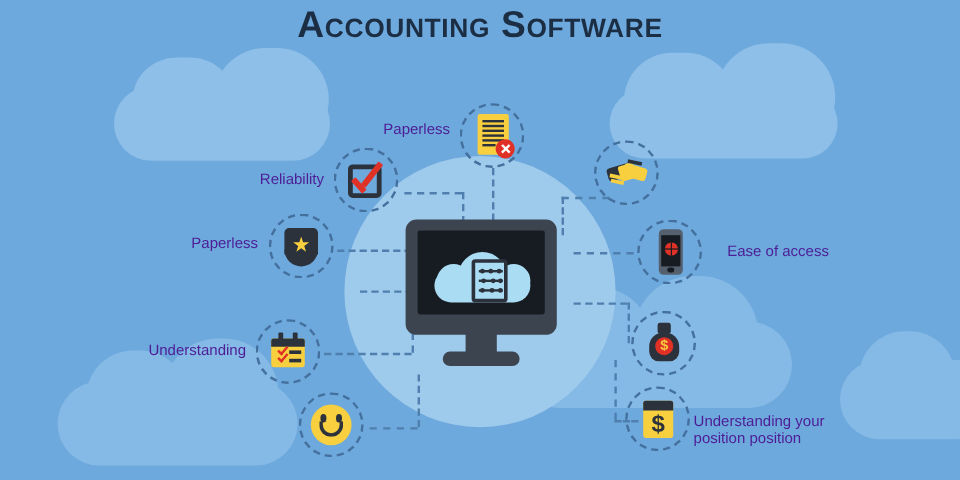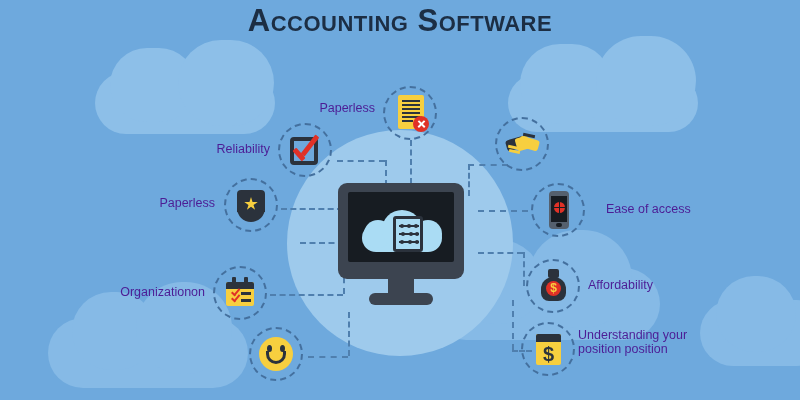--- a/index.html
+++ b/index.html
@@ -210,21 +210,21 @@
       <div class="sq" style="left:31px;top:11px;width:4px;height:8px;background:#2b323c;border-radius:1px;"></div>
       <div class="sq" style="left:18px;top:27px;width:5px;height:2px;background:#e03127;transform:rotate(45deg);"></div>
       <div class="sq" style="left:20px;top:25px;width:8px;height:2px;background:#e03127;transform:rotate(-50deg);"></div>
       <div class="sq" style="left:18px;top:33px;width:5px;height:2px;background:#e03127;transform:rotate(45deg);"></div>
       <div class="sq" style="left:20px;top:31px;width:8px;height:2px;background:#e03127;transform:rotate(-50deg);"></div>
       <div class="sq" style="left:28px;top:26px;width:10px;height:2.5px;background:#2b323c;"></div>
       <div class="sq" style="left:28px;top:33px;width:10px;height:2.5px;background:#2b323c;"></div>
     </div>
   </div>
   <div class="lbl left" style="left:75px;top:285px;width:130px;">
-    <span>Organizationon</span>
+    <span>Understanding</span>
   </div>
 
   <div class="node" style="left:249px;top:327px;">
     <div class="ring"></div>
     <div class="ico">
       <div class="cir" style="left:10px;top:10px;width:34px;height:34px;background:#f7cf3f;"></div>
       <div class="cir" style="left:18px;top:18px;width:5px;height:7px;background:#2b323c;"></div>
       <div class="cir" style="left:31px;top:18px;width:5px;height:7px;background:#2b323c;"></div>
       <div class="sq" style="left:17px;top:24px;width:20px;height:13px;border-bottom:3px solid #2b323c;border-left:3px solid #2b323c;border-right:3px solid #2b323c;border-radius:0 0 12px 12px;box-sizing:border-box;"></div>
     </div>
@@ -259,30 +259,27 @@
 
   <div class="node" style="left:526px;top:259px;">
     <div class="ring"></div>
     <div class="ico">
       <div class="sq" style="left:15px;top:18px;width:25px;height:24px;background:#2b323c;border-radius:12px 12px 8px 8px;"></div>
       <div class="sq" style="left:22px;top:10px;width:11px;height:9px;background:#2b323c;border-radius:2px;"></div>
       <div class="cir" style="left:20px;top:22px;width:15px;height:15px;background:#e03127;"></div>
       <div class="sq" style="left:20px;top:22px;width:15px;height:15px;color:#f7cf3f;font-size:12px;font-weight:bold;text-align:center;line-height:15px;">$</div>
     </div>
   </div>
-  <div class="lbl right" style="left:588px;top:278px;width:160px;">
-    <span>Affordability</span>
-  </div>
 
   <div class="node" style="left:521px;top:322px;">
     <div class="ring"></div>
     <div class="ico">
       <div class="sq" style="left:15px;top:12px;width:25px;height:31px;background:#f7cf3f;border-radius:2px;"></div>
       <div class="sq" style="left:15px;top:12px;width:25px;height:8px;background:#2b323c;border-radius:2px 2px 0 0;"></div>
       <div class="sq" style="left:15px;top:21px;width:25px;height:22px;color:#2b323c;font-size:20px;font-weight:bold;text-align:center;line-height:22px;">$</div>
     </div>
   </div>
-  <div class="lbl right" style="left:578px;top:328px;width:200px;">
+  <div class="lbl right" style="left:578px;top:344px;width:200px;">
     <span>Understanding your</span><br>
     <span>position position</span>
   </div>
 
 </div>
 
 </body></html>

